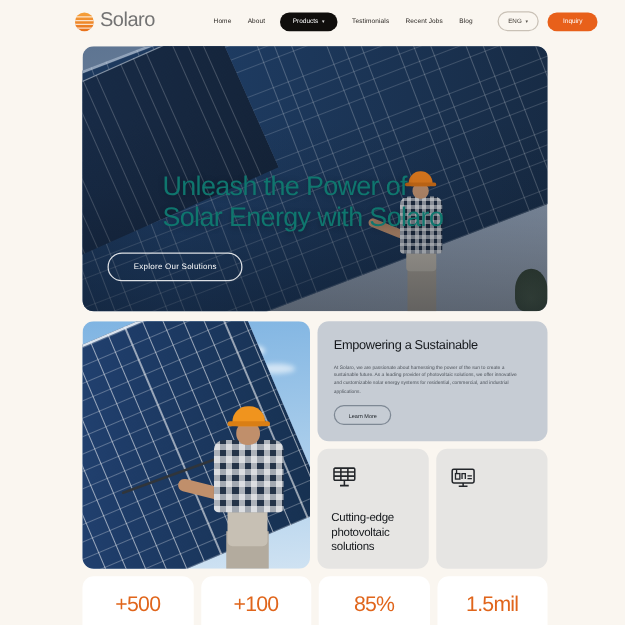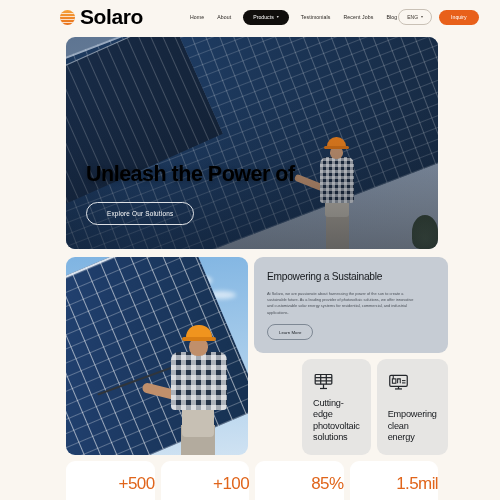--- a/index.html
+++ b/index.html
@@ -26,21 +26,21 @@
   }
   .brand-mark i {
     position: absolute; left: 0; right: 0; height: 1.2px;
     background: rgba(255,255,255,.75);
   }
   .brand-mark i:nth-child(1){ top: 3px; }
   .brand-mark i:nth-child(2){ top: 6px; }
   .brand-mark i:nth-child(3){ top: 9px; }
   .brand-mark i:nth-child(4){ top: 12px; }
   .brand-name {
-    font-size: 21px; letter-spacing: -.4px; color: #000000; font-weight: 700;
+    font-size: 16px; letter-spacing: -.4px; color: #737373; font-weight: 400;
   }
 
   .nav-links {
     display: flex; align-items: center; gap: 11px;
     margin-left: 46px;
   }
   .nav-link {
     font-size: 5.2px; color: #2A2622; letter-spacing: .1px;
     padding: 2px 1px; white-space: nowrap; cursor: pointer;
   }
@@ -154,23 +154,24 @@
     border-radius: 50% 50% 30% 30%; opacity: .92;
   }
   .hero-shade {
     position: absolute; inset: 0;
     background: linear-gradient(to top, rgba(10,18,30,.42) 0%, rgba(10,18,30,.10) 45%, transparent 72%);
   }
   .hero-body {
     position: absolute; left: 20px; bottom: 24px; right: 20px;
   }
   .hero-title {
-    color: #000000; font-size: 21.5px; line-height: 1.16;
-    font-weight: 700; letter-spacing: -.5px;
+    color: #0f766e; font-size: 21.5px; line-height: 1.16;
+    font-weight: 400; letter-spacing: -.5px;
     text-shadow: 0 1px 5px rgba(0,0,0,.30);
+    margin-left: 44px;
   }
   .hero-cta {
     margin-top: 15px;
     display: inline-flex; align-items: center; justify-content: center;
     border: .8px solid rgba(255,255,255,.85); border-radius: 20px;
     color: #fff; font-size: 6.4px; letter-spacing: .2px;
     padding: 7px 20px; background: transparent; cursor: pointer;
   }
 
   
@@ -235,21 +236,21 @@
     margin-top: 7px; font-size: 3.9px; line-height: 1.62;
     color: #4A5058; max-width: 150px;
   }
   .info-btn {
     margin-top: 8px; display: inline-flex; align-items: center;
     border: .7px solid #7E8894; border-radius: 20px;
     font-size: 4.4px; color: #20252B; padding: 4.5px 11px;
     background: transparent; cursor: pointer;
   }
 
-  .feature-row { display: flex; gap: 6px; flex: 1; margin-left: 48px; }
+  .feature-row { display: flex; gap: 6px; flex: 1; }
   .feature-card {
     flex: 1; background: #E6E5E3; border-radius: 9px;
     padding: 12px 11px; display: flex; flex-direction: column;
     justify-content: space-between;
   }
   .feat-icon { color: #23262A; }
   .feat-label {
     font-size: 9.2px; line-height: 1.22; color: #16191D;
     letter-spacing: -.2px;
   }
@@ -257,21 +258,21 @@
   
   .stats {
     display: flex; gap: 6px;
     margin: 6px 62px 0 66px;
   }
   .stat-card {
     flex: 1; background: #FFFFFF; border-radius: 9px;
     height: 50px; padding-top: 13px; text-align: center;
   }
   .stat-value {
-    font-size: 17px; color: #E0651B; letter-spacing: -.6px; font-weight: 400; text-align: right;
+    font-size: 17px; color: #E0651B; letter-spacing: -.6px; font-weight: 400;
   }
 </style>
 </head>
 <body>
 
 <div class="nav">
 
   <div class="brand">
     <span class="brand-mark">
       <i></i>
@@ -322,20 +323,21 @@
     <span class="w-torso"></span>
     <span class="w-head"></span>
     <span class="w-helmet"></span>
   </div>
 
   <div class="hero-shade"></div>
 
   <div class="hero-body">
     <div class="hero-title">
       <div>Unleash the Power of</div>
+      <div>Solar Energy with Solaro</div>
     </div>
     <button class="hero-cta">Explore Our Solutions</button>
   </div>
 </div>
 
 <div class="mid">
 
   <div class="photo-card">
     <div class="p-sky"></div>
     <div class="p-cloud a"></div>
@@ -386,21 +388,20 @@
             <rect x="2" y="5" width="20" height="12.5" rx="1.4"></rect>
             <line x1="12" y1="17.5" x2="12" y2="20.5"></line>
             <line x1="8" y1="20.5" x2="16" y2="20.5"></line>
             <rect x="5" y="9" width="4" height="5" stroke-width="1.2"></rect>
             <path d="M11 14 L11 9 L14 9 L14 14" stroke-width="1.2"></path>
             <line x1="16" y1="11" x2="20" y2="11" stroke-width="1.2"></line>
             <line x1="16" y1="13.6" x2="20" y2="13.6" stroke-width="1.2"></line>
             <line x1="6" y1="5" x2="6" y2="9" stroke-width="1.2"></line>
           </svg>
         </span>
-        <span class="feat-label">Empowering clean energy</span>
       </div>
 
     </div>
   </div>
 </div>
 
 <div class="stats">
   <div class="stat-card">
     <div class="stat-value">+500</div>
   </div>

